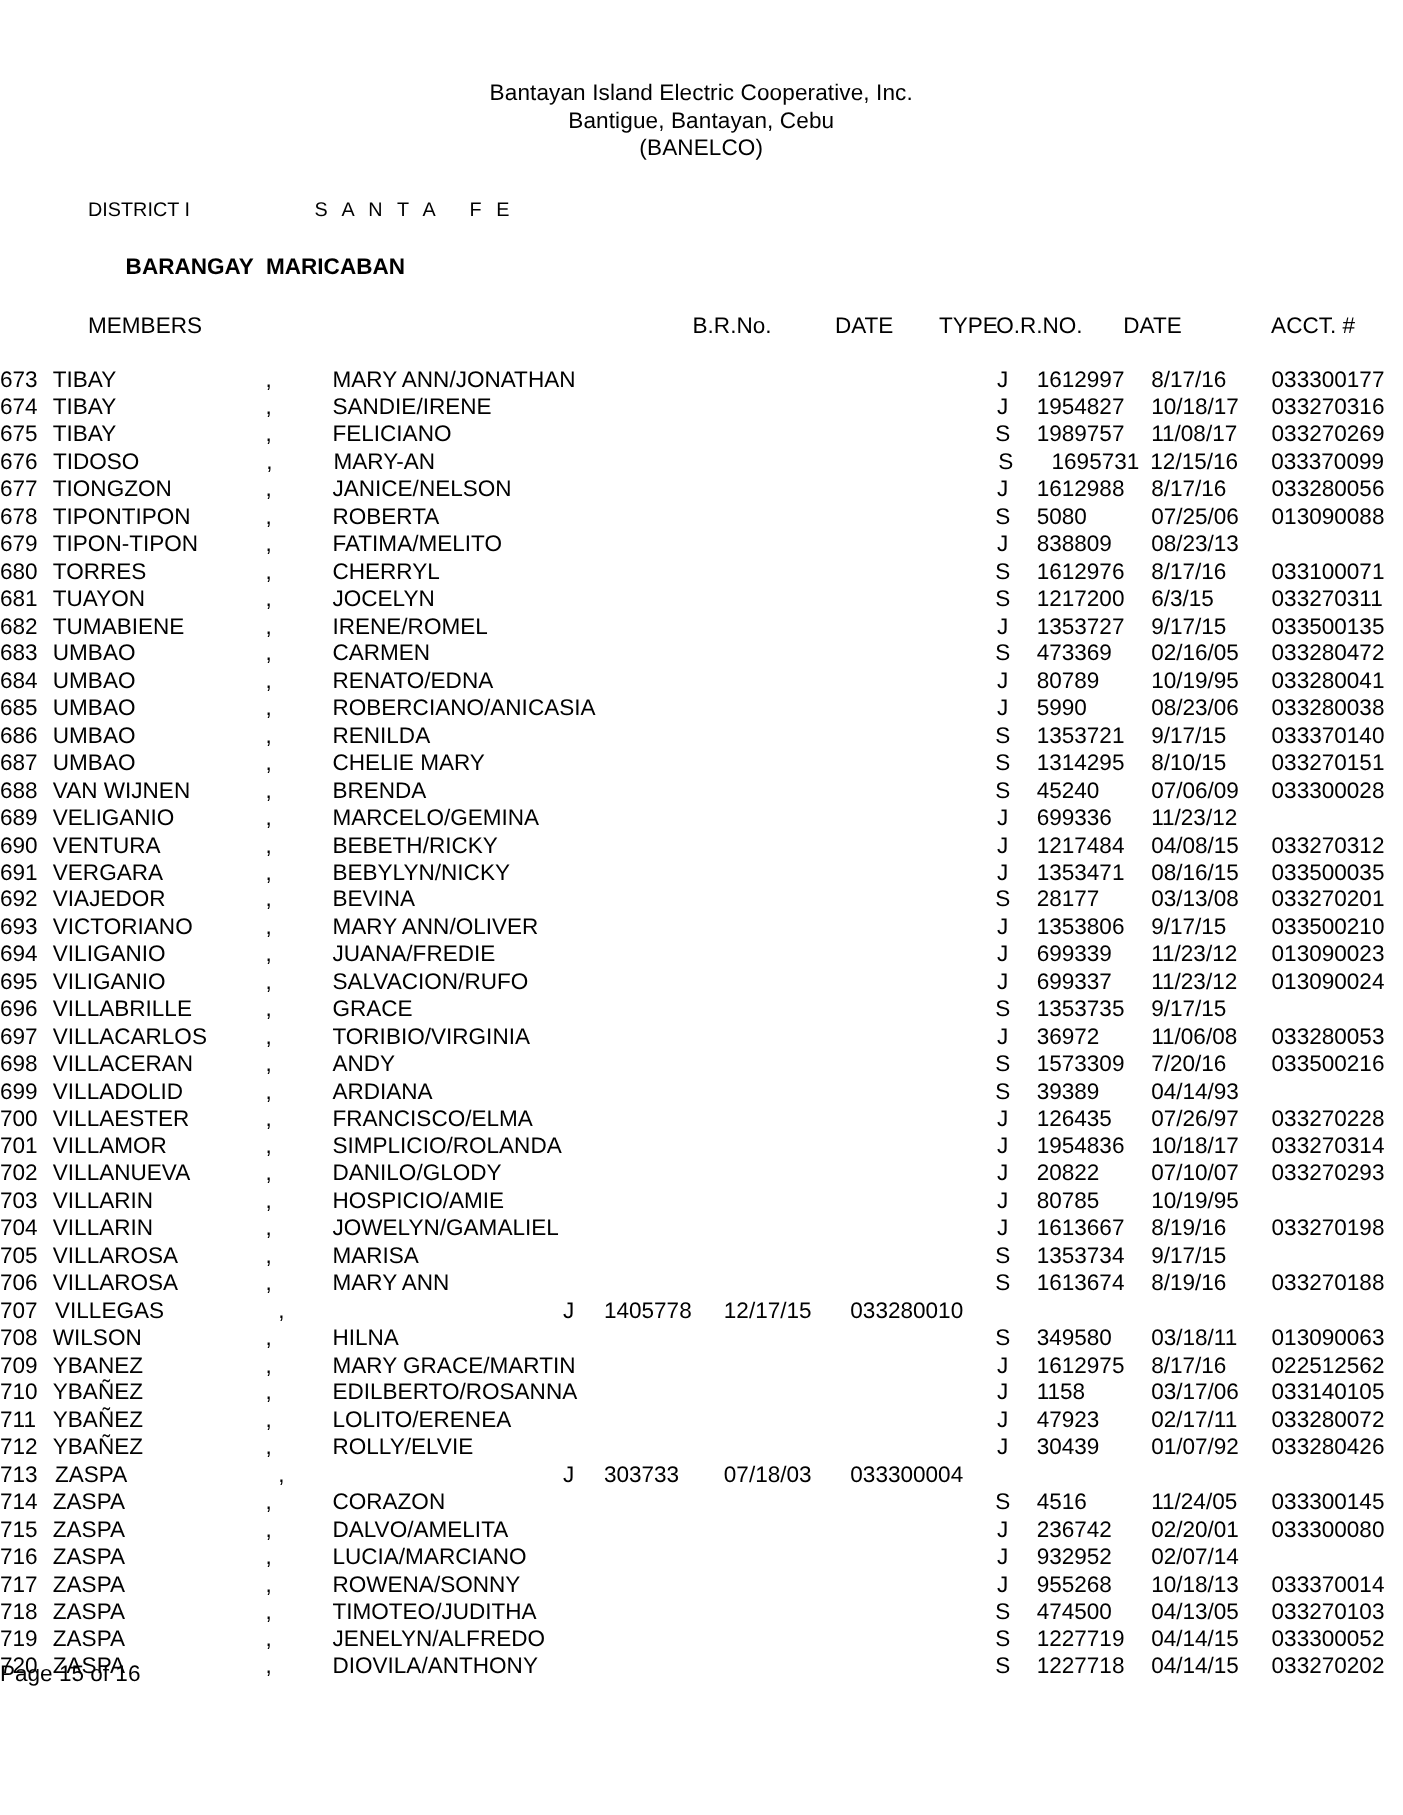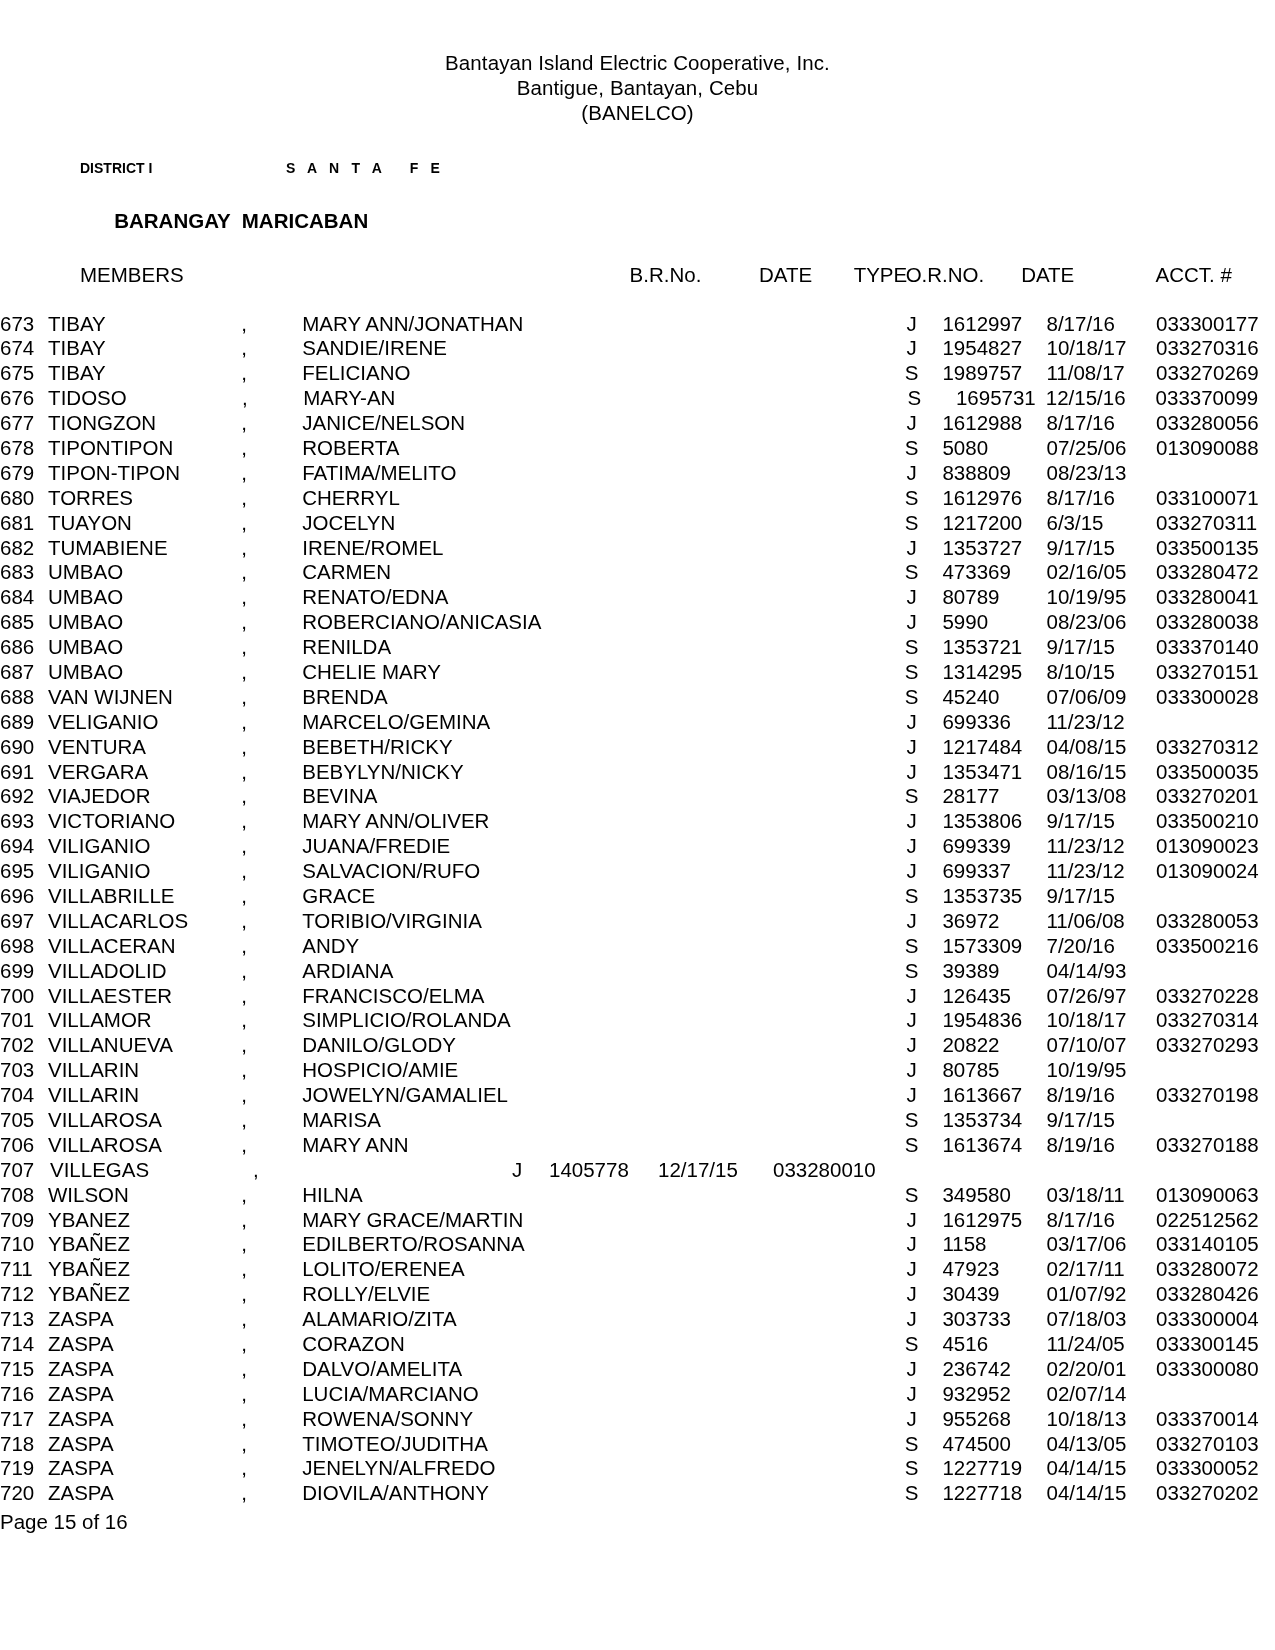--- a/index.html
+++ b/index.html
@@ -18,40 +18,39 @@
   .page {
     width: 1275px;
     height: 1650px;
     position: relative;
     box-sizing: border-box;
   }
 
   
   .letterhead {
     text-align: center;
-    padding-top: 50px;
+    padding-top: 72px;
     line-height: 25px;
   }
   .letterhead div {
     font-size: 20.5px;
     letter-spacing: 0.1px;
   }
 
   
   .title-block {
     margin-top: 30px;
     padding-left: 80px;
     line-height: 26.5px;
   }
   .title-row {
     display: flex;
     align-items: center;
-    font-size: 14px;
-    white-space: pre;
-    font-weight: bold;
+    font-size: 18px;
+    white-space: pre;
   }
   .district-label { width: 206px; }
   .town-name { letter-spacing: 4.2px; }
   .barangay-row {
     font-weight: bold;
     font-size: 20.5px;
     white-space: pre;
   }
 
   
@@ -175,21 +174,21 @@
       <div class="row"><span class="c-no">703</span><span class="c-surname">VILLARIN</span><span class="c-comma">,</span><span class="c-first">HOSPICIO/AMIE</span><span class="c-brno"></span><span class="c-brdate"></span><span class="c-type">J</span><span class="c-orno">80785</span><span class="c-ordate">10/19/95</span><span class="c-acct"></span></div>
       <div class="row"><span class="c-no">704</span><span class="c-surname">VILLARIN</span><span class="c-comma">,</span><span class="c-first">JOWELYN/GAMALIEL</span><span class="c-brno"></span><span class="c-brdate"></span><span class="c-type">J</span><span class="c-orno">1613667</span><span class="c-ordate">8/19/16</span><span class="c-acct">033270198</span></div>
       <div class="row"><span class="c-no">705</span><span class="c-surname">VILLAROSA</span><span class="c-comma">,</span><span class="c-first">MARISA</span><span class="c-brno"></span><span class="c-brdate"></span><span class="c-type">S</span><span class="c-orno">1353734</span><span class="c-ordate">9/17/15</span><span class="c-acct"></span></div>
       <div class="row"><span class="c-no">706</span><span class="c-surname">VILLAROSA</span><span class="c-comma">,</span><span class="c-first">MARY ANN</span><span class="c-brno"></span><span class="c-brdate"></span><span class="c-type">S</span><span class="c-orno">1613674</span><span class="c-ordate">8/19/16</span><span class="c-acct">033270188</span></div>
       <div class="row"><span class="c-no">707</span><span class="c-surname">VILLEGAS</span><span class="c-comma">,</span><span class="c-brno"></span><span class="c-brdate"></span><span class="c-type">J</span><span class="c-orno">1405778</span><span class="c-ordate">12/17/15</span><span class="c-acct">033280010</span></div>
       <div class="row"><span class="c-no">708</span><span class="c-surname">WILSON</span><span class="c-comma">,</span><span class="c-first">HILNA</span><span class="c-brno"></span><span class="c-brdate"></span><span class="c-type">S</span><span class="c-orno">349580</span><span class="c-ordate">03/18/11</span><span class="c-acct">013090063</span></div>
       <div class="row"><span class="c-no">709</span><span class="c-surname">YBANEZ</span><span class="c-comma">,</span><span class="c-first">MARY GRACE/MARTIN</span><span class="c-brno"></span><span class="c-brdate"></span><span class="c-type">J</span><span class="c-orno">1612975</span><span class="c-ordate">8/17/16</span><span class="c-acct">022512562</span></div>
       <div class="row"><span class="c-no">710</span><span class="c-surname">YBAÑEZ</span><span class="c-comma">,</span><span class="c-first">EDILBERTO/ROSANNA</span><span class="c-brno"></span><span class="c-brdate"></span><span class="c-type">J</span><span class="c-orno">1158</span><span class="c-ordate">03/17/06</span><span class="c-acct">033140105</span></div>
       <div class="row"><span class="c-no">711</span><span class="c-surname">YBAÑEZ</span><span class="c-comma">,</span><span class="c-first">LOLITO/ERENEA</span><span class="c-brno"></span><span class="c-brdate"></span><span class="c-type">J</span><span class="c-orno">47923</span><span class="c-ordate">02/17/11</span><span class="c-acct">033280072</span></div>
       <div class="row"><span class="c-no">712</span><span class="c-surname">YBAÑEZ</span><span class="c-comma">,</span><span class="c-first">ROLLY/ELVIE</span><span class="c-brno"></span><span class="c-brdate"></span><span class="c-type">J</span><span class="c-orno">30439</span><span class="c-ordate">01/07/92</span><span class="c-acct">033280426</span></div>
-      <div class="row"><span class="c-no">713</span><span class="c-surname">ZASPA</span><span class="c-comma">,</span><span class="c-first">ALAMARIO/ZITA</span><span class="c-brno"></span><span class="c-brdate"></span><span class="c-type">J</span><span class="c-orno">303733</span><span class="c-ordate">07/18/03</span><span class="c-acct">033300004</span></div>
+      <div class="row"><span class="c-no">713</span><span class="c-surname">ZASPA</span><span class="c-comma">,</span><span class="c-brno"></span><span class="c-brdate"></span><span class="c-type">J</span><span class="c-orno">303733</span><span class="c-ordate">07/18/03</span><span class="c-acct">033300004</span></div>
       <div class="row"><span class="c-no">714</span><span class="c-surname">ZASPA</span><span class="c-comma">,</span><span class="c-first">CORAZON</span><span class="c-brno"></span><span class="c-brdate"></span><span class="c-type">S</span><span class="c-orno">4516</span><span class="c-ordate">11/24/05</span><span class="c-acct">033300145</span></div>
       <div class="row"><span class="c-no">715</span><span class="c-surname">ZASPA</span><span class="c-comma">,</span><span class="c-first">DALVO/AMELITA</span><span class="c-brno"></span><span class="c-brdate"></span><span class="c-type">J</span><span class="c-orno">236742</span><span class="c-ordate">02/20/01</span><span class="c-acct">033300080</span></div>
       <div class="row"><span class="c-no">716</span><span class="c-surname">ZASPA</span><span class="c-comma">,</span><span class="c-first">LUCIA/MARCIANO</span><span class="c-brno"></span><span class="c-brdate"></span><span class="c-type">J</span><span class="c-orno">932952</span><span class="c-ordate">02/07/14</span><span class="c-acct"></span></div>
       <div class="row"><span class="c-no">717</span><span class="c-surname">ZASPA</span><span class="c-comma">,</span><span class="c-first">ROWENA/SONNY</span><span class="c-brno"></span><span class="c-brdate"></span><span class="c-type">J</span><span class="c-orno">955268</span><span class="c-ordate">10/18/13</span><span class="c-acct">033370014</span></div>
       <div class="row"><span class="c-no">718</span><span class="c-surname">ZASPA</span><span class="c-comma">,</span><span class="c-first">TIMOTEO/JUDITHA</span><span class="c-brno"></span><span class="c-brdate"></span><span class="c-type">S</span><span class="c-orno">474500</span><span class="c-ordate">04/13/05</span><span class="c-acct">033270103</span></div>
       <div class="row"><span class="c-no">719</span><span class="c-surname">ZASPA</span><span class="c-comma">,</span><span class="c-first">JENELYN/ALFREDO</span><span class="c-brno"></span><span class="c-brdate"></span><span class="c-type">S</span><span class="c-orno">1227719</span><span class="c-ordate">04/14/15</span><span class="c-acct">033300052</span></div>
       <div class="row"><span class="c-no">720</span><span class="c-surname">ZASPA</span><span class="c-comma">,</span><span class="c-first">DIOVILA/ANTHONY</span><span class="c-brno"></span><span class="c-brdate"></span><span class="c-type">S</span><span class="c-orno">1227718</span><span class="c-ordate">04/14/15</span><span class="c-acct">033270202</span></div>
     </div>
 
   <div class="footer">

